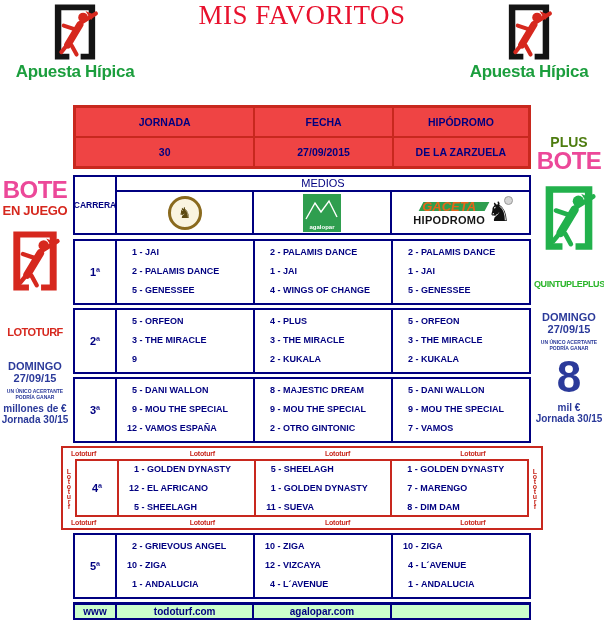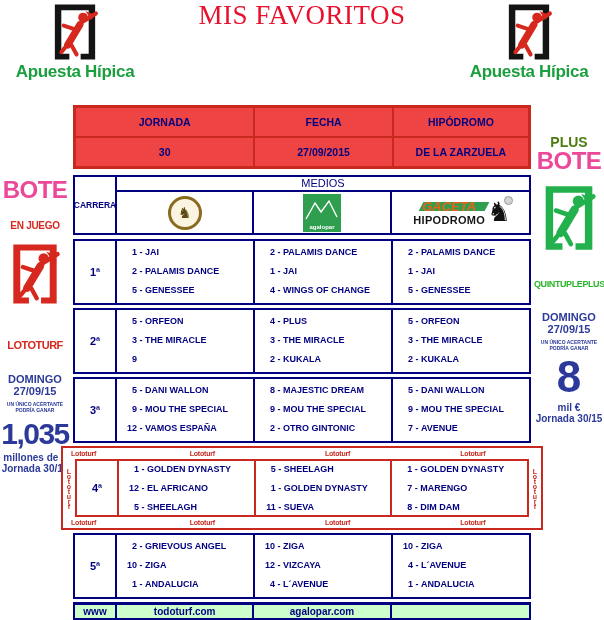--- a/index.html
+++ b/index.html
@@ -40,21 +40,21 @@
   .lt-vert{width:12px;color:#c8281e;font-size:7px;font-weight:bold;writing-mode:vertical-rl;text-orientation:upright;display:flex;align-items:center;justify-content:center;letter-spacing:-2px}
   .lt-wrap .race{flex:1;height:58px;margin-bottom:0;border-color:#c8281e}
   .lt-wrap .rnum,.lt-wrap .rcol{border-color:#c8281e}
   .lt-wrap .rcol{padding-top:3px}
   
   .footer{display:grid;grid-template-columns:42px 1fr 1fr 1fr;border:2px solid #000080;height:18px;background:#ccffcc;border-top-width:3px}
   .fcell{border-right:2px solid #000080;display:flex;align-items:center;justify-content:center;font-size:10px;font-weight:bold;color:#000080;cursor:pointer}
   .fcell.last{border-right:none}.btxt{color:#2b3a9a}
   .bote{font-size:24px;font-weight:bold;color:#ec4899;letter-spacing:-.5px;line-height:1}
   .lp-bote{margin-top:75px}
-  .enjuego{font-size:10px;font-weight:bold;color:#d6281e;margin-top:18px;letter-spacing:-.3px}
+  .enjuego{font-size:13px;font-weight:bold;color:#d6281e;margin-top:1px;letter-spacing:-.3px}
   .panel svg.jk{display:block;margin:10px auto 0}
   .jk-left{width:52px;height:66px}
   .jk-right{width:56px;height:70px}
   .game-l{font-size:11px;font-weight:bold;color:#d6281e;margin-top:32px;letter-spacing:-.5px}
   .game-r{font-size:9px;font-weight:bold;color:#2ab52a;margin-top:26px;letter-spacing:-.4px}
   .day{font-size:11px;font-weight:bold;margin-top:22px;line-height:12px}
   .date{font-size:11px;font-weight:bold;line-height:13px}
   .note{font-size:5px;font-weight:bold;line-height:6px;margin-top:3px;padding:0 2px}
   .amount-l{font-size:30px;font-weight:bold;letter-spacing:-1.5px;line-height:1;margin-top:6px}
   .amount-r{font-size:44px;font-weight:bold;line-height:1;margin-top:4px}
@@ -118,21 +118,20 @@
   <div class="panel">
     <div class="bote lp-bote">BOTE</div>
     <div class="enjuego">EN JUEGO</div>
     <svg class="jk jk-left" style="--frame:#d6281e;--fig:#d6281e">
         <use href="#jockey"></use>
       </svg>
     <div class="game-l">LOTOTURF</div>
     <div class="day btxt">DOMINGO</div>
     <div class="date btxt">27/09/15</div>
     <div class="note btxt">UN ÚNICO ACERTANTE PODRÍA GANAR</div>
-    <div class="amount-l btxt">1,035</div>
     <div class="unit btxt">millones de €</div>
     <div class="jornada btxt">Jornada 30/15</div>
   </div>
 
   <div class="center">
 
     <div class="info">
       <div class="icell">JORNADA</div>
       <div class="icell">FECHA</div>
       <div class="icell">HIPÓDROMO</div>
@@ -294,21 +293,21 @@
         <div class="pick">
             <span class="pn">5</span>
             <span class="pname">DANI WALLON</span>
           </div>
         <div class="pick">
             <span class="pn">9</span>
             <span class="pname">MOU THE SPECIAL</span>
           </div>
         <div class="pick">
             <span class="pn">7</span>
-            <span class="pname">AVENUE</span>
+            <span class="pname">VAMOS</span>
           </div>
       </div>
     </div>
 
     <div class="lt-wrap">
       <div class="lt-row">
         <span>Lototurf</span>
         <span>Lototurf</span>
         <span>Lototurf</span>
         <span>Lototurf</span>

